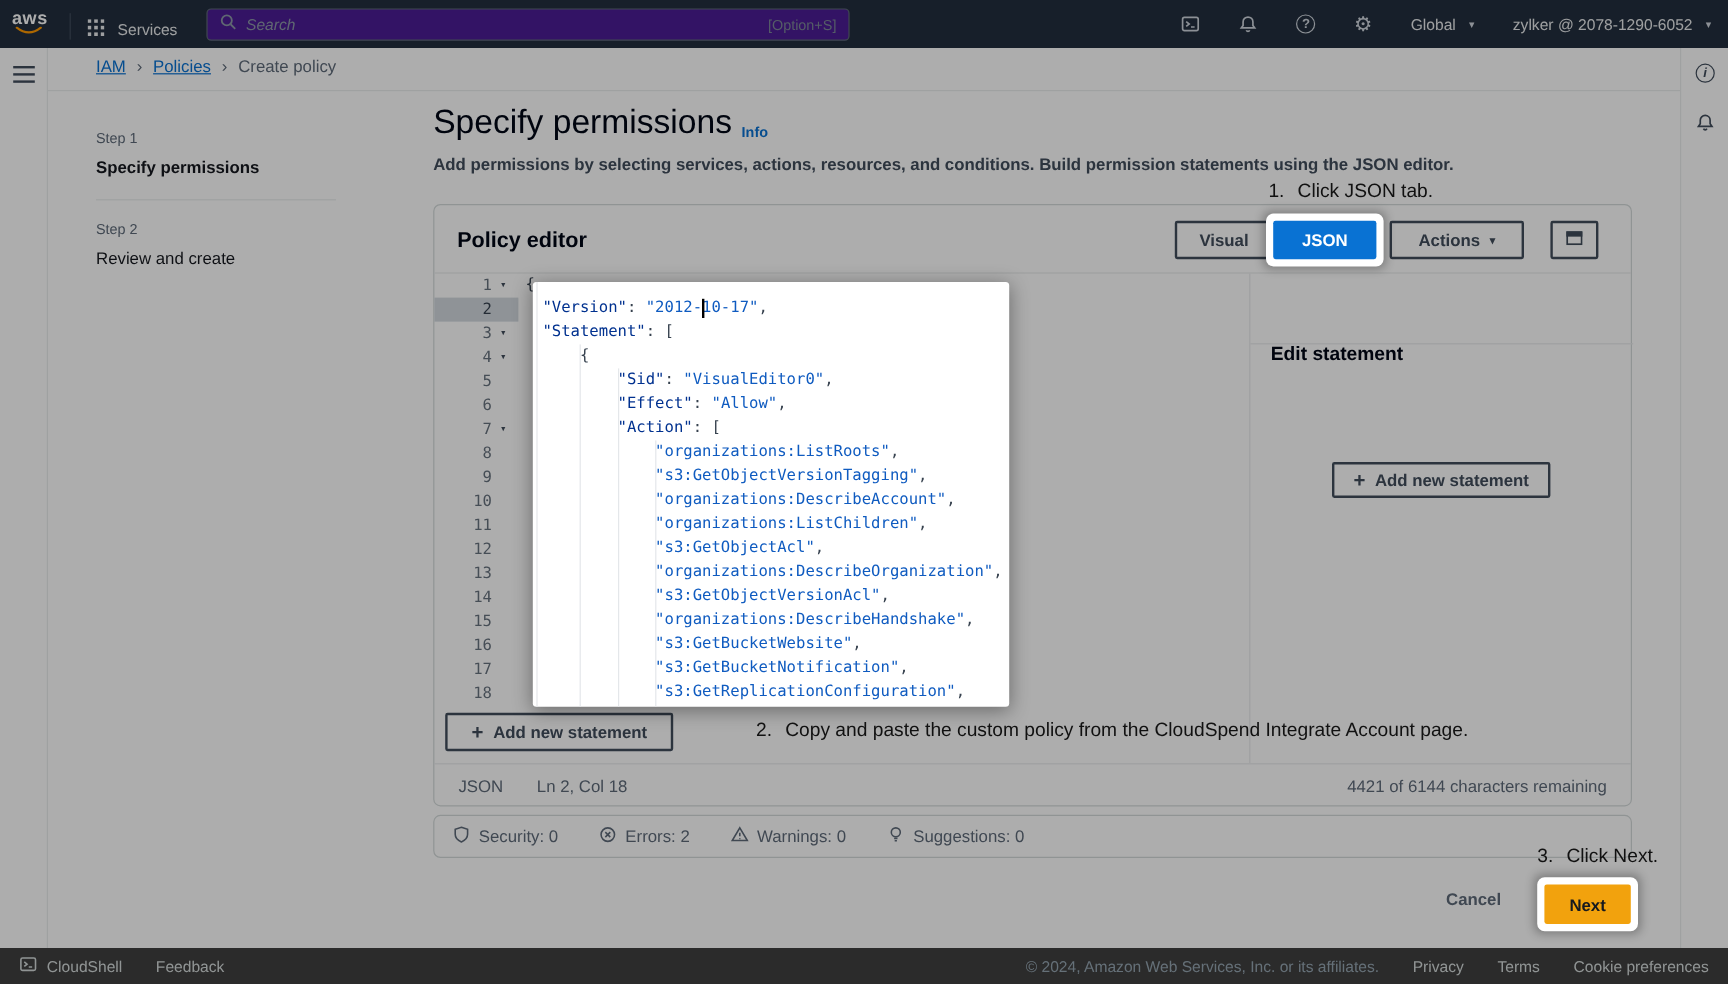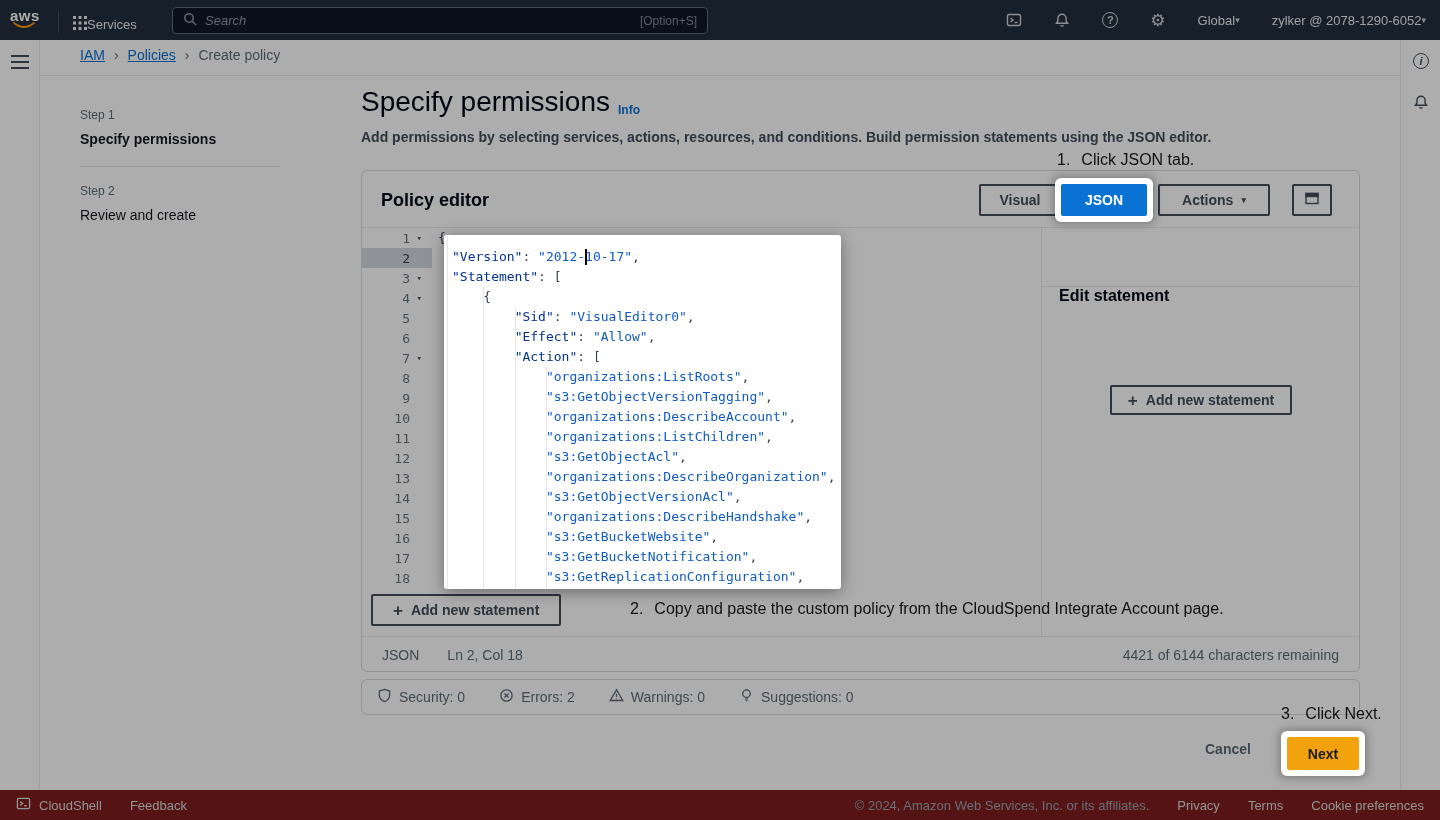--- a/index.html
+++ b/index.html
@@ -8,22 +8,22 @@
           font-family:"Liberation Sans", sans-serif; overflow:hidden; }
 
   
   .topnav { position:absolute; left:0; top:0; width:1440px; height:40px; background:#232f3e;
             display:flex; align-items:center; color:#cfd5dd; }
   .nav-left { display:flex; align-items:flex-end; padding-left:10px; }
   .aws-logo { position:relative; width:34px; height:26px; cursor:pointer; }
   .aws-logo .txt { color:#fff; font-weight:bold; font-size:15px; letter-spacing:.5px; }
   .aws-logo svg { position:absolute; left:2px; top:15px; }
   .nav-divider { width:1px; height:22px; background:#414d5c; margin:0 14px; }
-  .nav-item { display:flex; align-items:center; gap:0; font-size:13px; color:#e9ebed; cursor:pointer; }
-  .nav-search { position:absolute; left:172px; top:7px; width:536px; height:27px; background:#0f172a;
+  .nav-item { display:flex; align-items:center; gap:11px; font-size:13px; color:#e9ebed; cursor:pointer; }
+  .nav-search { position:absolute; left:172px; top:7px; width:536px; height:27px; background:#4c1d95;
                 border:1px solid #5f6b7a; border-radius:4px; display:flex; align-items:center; padding:0 10px; gap:8px; }
   .search-placeholder { color:#8d99a8; font-size:13px; font-style:italic; flex:1; }
   .search-shortcut { color:#7d8998; font-size:12px;margin-left:32px; }
   .nav-right { position:absolute; right:14px; top:0; height:40px; display:flex; align-items:center; gap:32px; }
   .nav-icon { display:flex; align-items:center; cursor:pointer; color:#cfd5dd; }
   .circ { width:16px; height:16px; border:1.5px solid currentColor; border-radius:50%;
           font-size:11px; font-weight:bold; display:flex; align-items:center; justify-content:center; }
   .gear-glyph { font-size:17px; line-height:1; }
   .caret { font-size:9px; color:#cfd5dd; }
 
@@ -97,21 +97,21 @@
   .chk { display:flex; align-items:center; gap:7px; }
   .chk svg { stroke:#5f6b7a; }
 
   
   .cancel-btn { position:absolute; left:1205px; top:741px; font-size:14px; font-weight:bold; color:#5f6b7a; cursor:pointer; }
   .next-btn { position:absolute; left:1287px; top:737px; width:72px; height:33px; background:#f2a20d;
               border:none; border-radius:2px; font-family:inherit; font-size:14px; font-weight:bold; color:#16191f;
               cursor:pointer; z-index:60; box-shadow:0 0 0 6px #fff, 0 0 8px 8px rgba(0,0,0,.28); }
 
   
-  .footer { position:absolute; left:0; top:790px; width:1440px; height:30px; background:#7f1d1d;
+  .footer { position:absolute; left:0; top:790px; width:1440px; height:30px; background:#404040;
             display:flex; align-items:center; padding:0 16px; font-size:13px; color:#d5dbdb; }
   .f-left { display:flex; align-items:center; gap:28px; }
   .f-item { display:flex; align-items:center; gap:8px; cursor:pointer; }
   .f-right { margin-left:auto; display:flex; align-items:center; gap:28px; }
   .f-copy { color:#95a5b1; }
 
   
   .dim { position:absolute; inset:0; background:rgba(0,0,0,0.32); z-index:50; pointer-events:none; }
 
   .code-popover { position:absolute; left:444px; top:235px; width:397px; height:354px; background:#fff;

